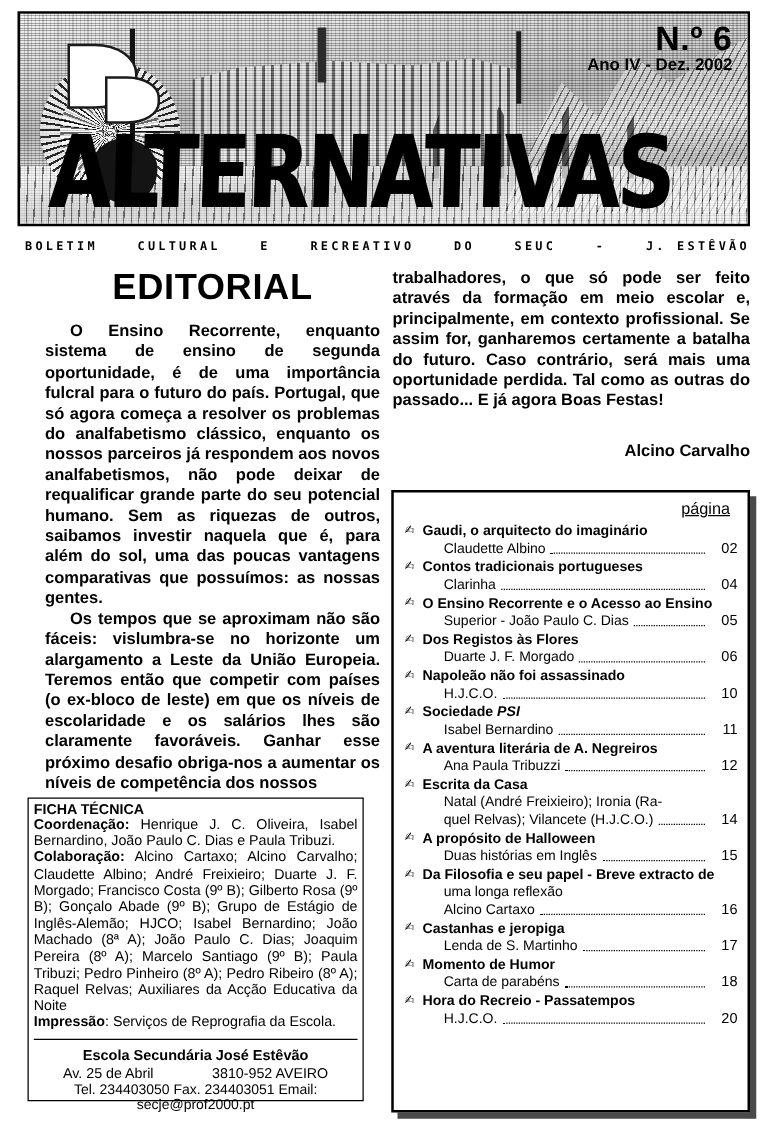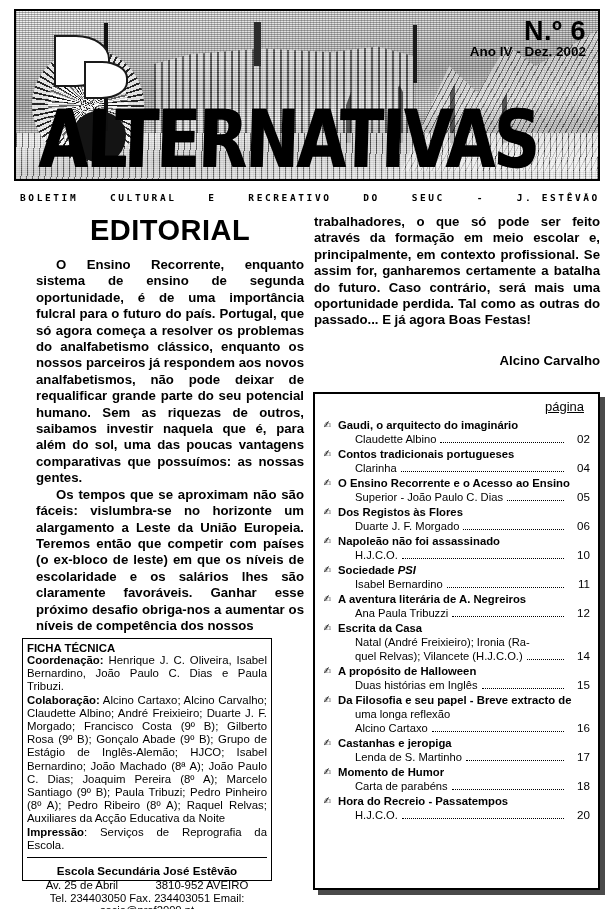--- a/index.html
+++ b/index.html
@@ -259,21 +259,21 @@
     text-align: right;
     margin-top: 24px;
     font-family: "Liberation Sans", sans-serif;
   }
 
   
   .ficha {
     position: absolute;
     left: 22px;
     top: 638px;
-    width: 250px;
+    width: 269px;
     height: 243px;
     border: 1.5px solid #000;
     box-sizing: border-box;
     padding: 3px 4px 0 4px;
     background: #fff;
   }
   .ficha-title {
     font-size: 11.4px;
     font-weight: bold;
     margin-bottom: 0px;

